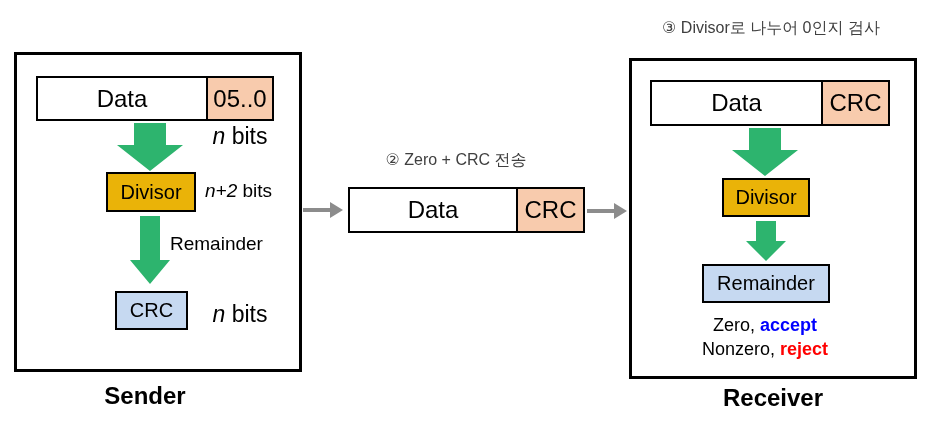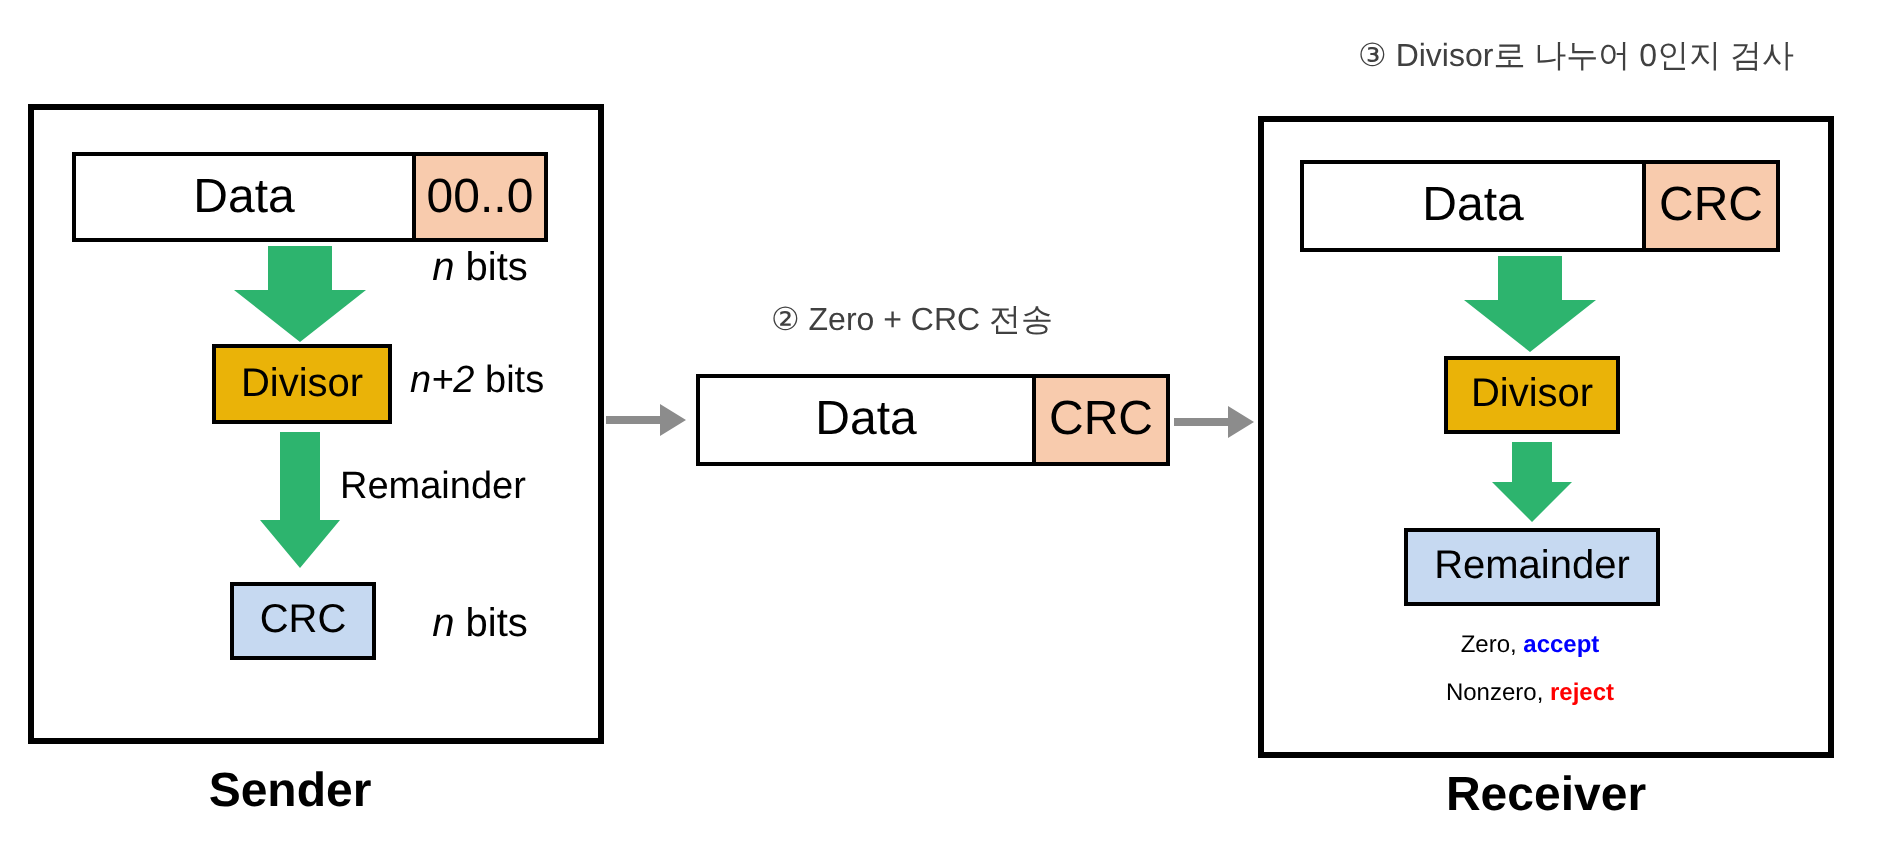--- a/index.html
+++ b/index.html
@@ -43,54 +43,54 @@
   .small-box {
     display: flex;
     align-items: center;
     justify-content: center;
     border: 2.5px solid #000000;
     font-size: 20px;
   }
   .yellow { background: #eab308; }
   .lightblue { background: #C6D9F1; }
   .annot {
-    font-size: 20px;
+    font-size: 23px;
     white-space: nowrap;
   }
   .annot-big { font-size: 19px; white-space: nowrap; }
   .ital { font-style: italic; }
   .section-label {
     font-size: 24px;
     font-weight: bold;
     text-align: center;
     white-space: nowrap;
   }
   .green-arrow polygon { fill: #2DB46E; }
   .gray-arrow rect, .gray-arrow polygon { fill: #8C8C8C; }
   .verdict {
-    font-size: 12px;
+    font-size: 18px;
     text-align: center;
     white-space: nowrap;
   }
   .verdict .accept { color: #0000FF; font-weight: bold; }
   .verdict .reject { color: #FF0000; font-weight: bold; }
 </style>
 </head>
 <body>
 
 <div class="canvas">
 
   <div class="abs step-title" style="left:346px; top:150px; width:220px;">② Zero + CRC 전송</div>
-  <div class="abs step-title" style="left:638px; top:18px; width:300px;">③ Divisor로 나누어 0인지 검사</div>
+  <div class="abs step-title" style="left:621px; top:18px; width:300px;">③ Divisor로 나누어 0인지 검사</div>
 
   <div class="abs outer-box" style="left:14px; top:52px; width:288px; height:320px;"></div>
 
   <div class="abs split-row" style="left:36px; top:76px; width:238px; height:45px;">
     <div class="cell first">Data</div>
-    <div class="cell second" style="width:66px;">00..0</div>
+    <div class="cell second" style="width:66px;">05..0</div>
   </div>
 
   <div class="abs annot" style="left:200px; top:123px; width:80px; text-align:center;"><span class="ital">n</span><span> bits</span></div>
 
   <svg class="abs green-arrow" style="left:117px; top:123px;" width="66" height="48" viewBox="0 0 66 48">
     <polygon points="17,0 49,0 49,22 66,22 33,48 0,22 17,22"></polygon>
   </svg>
 
   <div class="abs small-box yellow" style="left:106px; top:172px; width:90px; height:40px;">Divisor</div>
 

